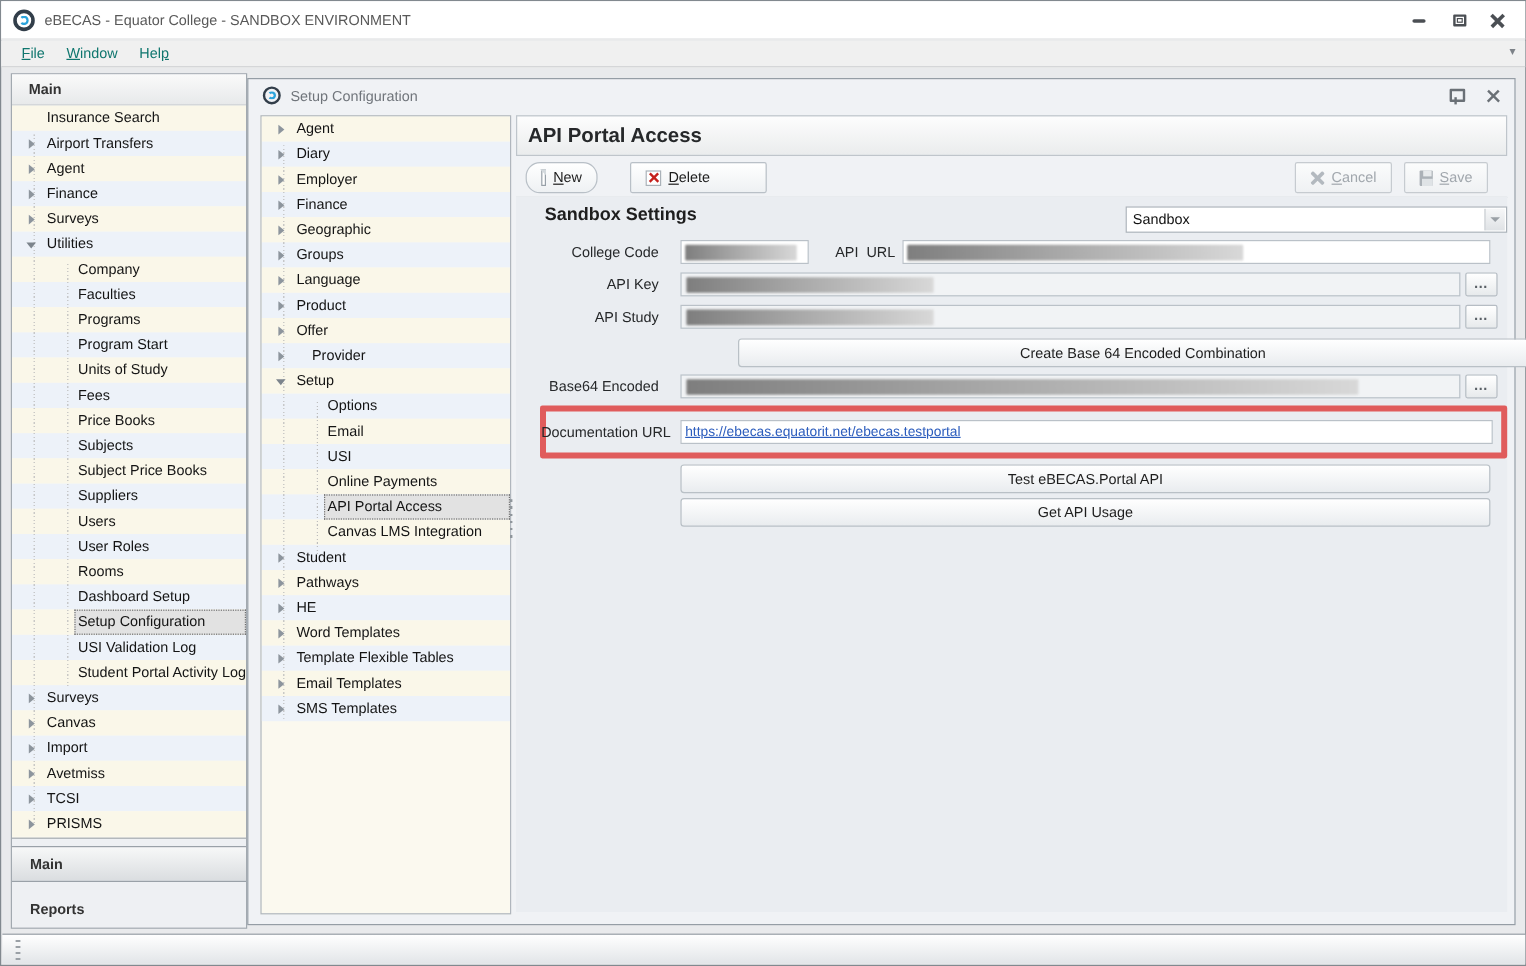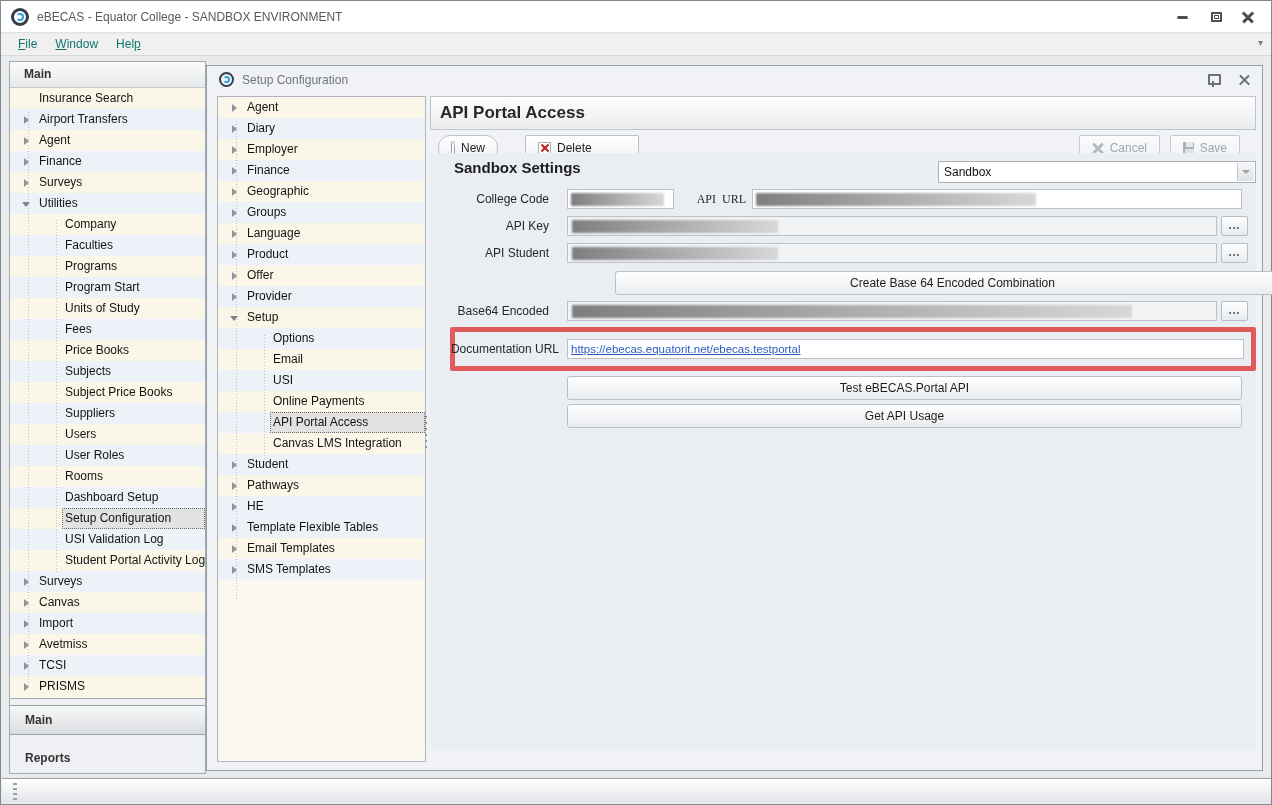--- a/index.html
+++ b/index.html
@@ -112,21 +112,21 @@
     width:10px; height:2.2px; background:#c5201c; }
   .ic-del::before{ transform:rotate(45deg);} .ic-del::after{ transform:rotate(-45deg);}
   .ic-x { position:relative; width:12px; height:12px; }
   .ic-x::before,.ic-x::after { content:""; position:absolute; left:-1px; top:4.5px;
     width:14px; height:3px; background:#b3b9bf; border-radius:1px; }
   .ic-x::before{ transform:rotate(45deg);} .ic-x::after{ transform:rotate(-45deg);}
   .ic-floppy { position:relative; width:13px; height:13px; background:#abb1b7; border-radius:1px; }
   .ic-floppy::before { content:""; position:absolute; left:3px; top:0; width:7px; height:5px; background:#e7eaec; }
   .ic-floppy::after { content:""; position:absolute; left:2px; top:7px; width:9px; height:6px; background:#dfe3e6; }
 
-  .form { position:absolute; left:0; top:57px; width:826px; height:596px; background:#eaedf1; }
+  .form { position:absolute; left:0; top:68px; width:826px; height:596px; background:#eaedf1; }
   .sec-heading { position:absolute; left:24px; top:6px; font-size:15px; font-weight:bold; color:#1e1e1e; }
   .combo { position:absolute; left:508px; top:8px; width:318px; height:22px; background:#fff;
     border:1px solid #abb2b9; line-height:20px; padding-left:5px; color:#111; }
   .combo-btn { position:absolute; right:1px; top:1px; width:17px; height:18px;
     background:linear-gradient(#f6f7f8,#dfe2e5); border-left:1px solid #c3c8cd;
     display:flex; align-items:center; justify-content:center; }
   .arrow-down { border-top:4px solid #9aa0a6; border-left:4px solid transparent;
     border-right:4px solid transparent; }
   .flabel { position:absolute; height:20px; line-height:20px; text-align:right; color:#26282a; white-space:pre; }
   .field { position:absolute; height:20px; background:#f1f3f5; border:1px solid #bac1c8; }
@@ -346,21 +346,21 @@
           <span class="tlabel">Language</span>
         </div>
         <div class="trow alt" style="padding-left: 10px;">
           <span class="tw collapsed"></span>
           <span class="tlabel">Product</span>
         </div>
         <div class="trow" style="padding-left: 10px;">
           <span class="tw collapsed"></span>
           <span class="tlabel">Offer</span>
         </div>
-        <div class="trow alt" style="padding-left: 10px;">
+        <div class="trow alt" style="padding-left: 10px; gap: 13px;">
           <span class="tw collapsed"></span>
           <span class="tlabel">Provider</span>
         </div>
         <div class="trow" style="padding-left: 10px;">
           <span class="tw expanded"></span>
           <span class="tlabel">Setup</span>
         </div>
         <div class="trow alt lvl2" style="padding-left: 46px;">
           <span class="tw none"></span>
           <span class="tlabel">Options</span>
@@ -389,20 +389,24 @@
           <span class="tw collapsed"></span>
           <span class="tlabel">Student</span>
         </div>
         <div class="trow" style="padding-left: 10px;">
           <span class="tw collapsed"></span>
           <span class="tlabel">Pathways</span>
         </div>
         <div class="trow alt" style="padding-left: 10px;">
           <span class="tw collapsed"></span>
           <span class="tlabel">HE</span>
+        </div>
+        <div class="trow" style="padding-left: 10px;">
+          <span class="tw collapsed"></span>
+          <span class="tlabel">Word Templates</span>
         </div>
         <div class="trow alt" style="padding-left: 10px;">
           <span class="tw collapsed"></span>
           <span class="tlabel">Template Flexible Tables</span>
         </div>
         <div class="trow" style="padding-left: 10px;">
           <span class="tw collapsed"></span>
           <span class="tlabel">Email Templates</span>
         </div>
         <div class="trow alt" style="padding-left: 10px;">
@@ -442,32 +446,32 @@
           <span>Sandbox</span>
           <span class="combo-btn">
               <span class="arrow-down"></span>
             </span>
         </div>
 
         <div class="flabel" style="left:0; top:36px; width:119px;">College Code</div>
         <div class="field white" style="left:137px; top:36px; width:107px;">
           <div class="redact" style="left:3px; width:93px;"></div>
         </div>
-        <div class="flabel" style="left:248px; top:36px; width:68px;font-family:Liberation Serif, serif;">API  URL</div>
+        <div class="flabel" style="left:248px; top:36px; width:68px;">API  URL</div>
         <div class="field white" style="left:322px; top:36px; width:490px;">
           <div class="redact" style="left:3px; width:280px;"></div>
         </div>
 
         <div class="flabel" style="left:0; top:63px; width:119px;">API Key</div>
         <div class="field" style="left:137px; top:63px; width:650px;">
           <div class="redact" style="left:4px; width:206px;"></div>
         </div>
         <div class="dots-btn" style="left:791px; top:63px;">…</div>
 
-        <div class="flabel" style="left:0; top:90px; width:119px;">API Student</div>
+        <div class="flabel" style="left:0; top:90px; width:119px;">API Study</div>
         <div class="field" style="left:137px; top:90px; width:650px;">
           <div class="redact" style="left:4px; width:206px;"></div>
         </div>
         <div class="dots-btn" style="left:791px; top:90px;">…</div>
 
         <div class="formbtn" style="top:118px;margin-left:48px;">Create Base 64 Encoded Combination</div>
 
         <div class="flabel" style="left:0; top:148px; width:119px;">Base64 Encoded</div>
         <div class="field" style="left:137px; top:148px; width:650px;">
           <div class="redact" style="left:4px; width:560px;"></div>

